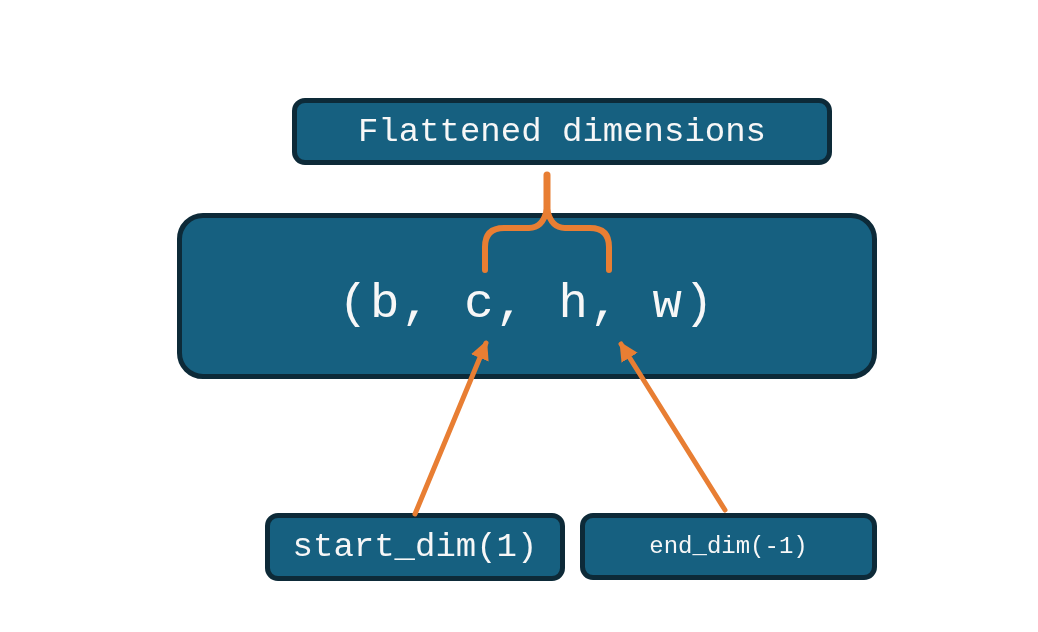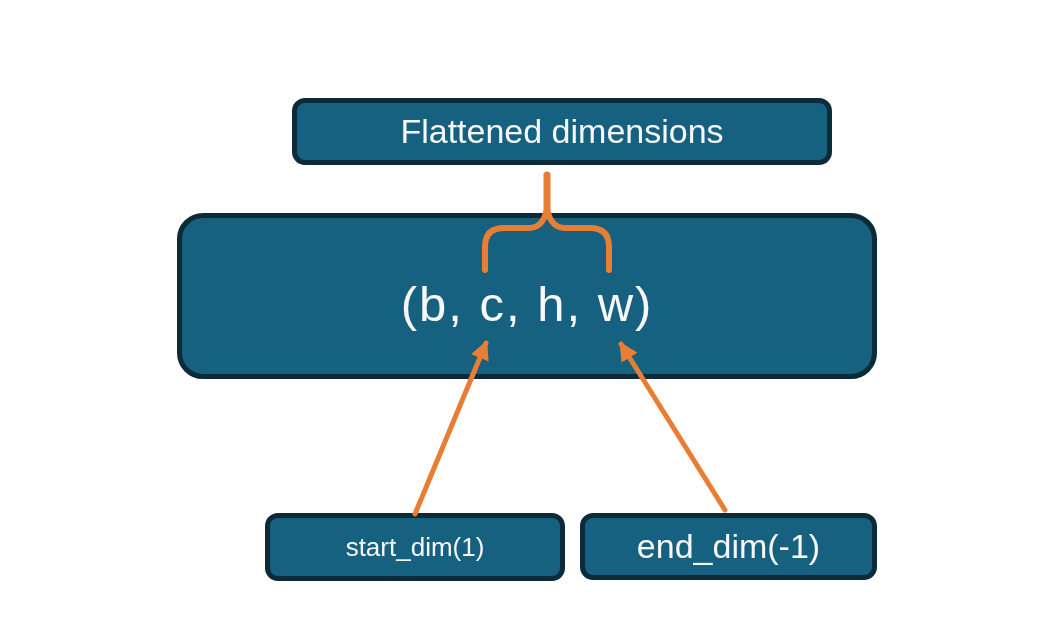--- a/index.html
+++ b/index.html
@@ -6,21 +6,21 @@
     margin: 0;
     padding: 0;
     background: var(--background, #ffffff);
   }
   .canvas {
     position: relative;
     width: 1038px;
     height: 632px;
     background: var(--background, #ffffff);
     overflow: hidden;
-    font-family: Liberation Sans, sans-serif;
+    font-family: Liberation Mono, monospace;
   }
   .node {
     position: absolute;
     box-sizing: border-box;
     background: var(--box-fill, #166080);
     border: 5px solid var(--box-border, #0d2a38);
     color: var(--text, #f7f7f7);
     display: flex;
     align-items: center;
     justify-content: center;
@@ -37,27 +37,27 @@
     width: 700px; height: 166px;
     border-radius: 26px;
     font-size: 49px;
     letter-spacing: 2px;
     padding-top: 16px;
   }
   .node-start {
     left: 265px; top: 513px;
     width: 300px; height: 68px;
     border-radius: 13px;
-    font-size: 26px;
+    font-size: 34px;
   }
   .node-end {
     left: 580px; top: 513px;
     width: 297px; height: 67px;
     border-radius: 13px;
-    font-size: 34px;
+    font-size: 24px;
   }
   .overlay {
     position: absolute;
     left: 0; top: 0;
     width: 1038px;
     height: 632px;
     pointer-events: none;
   }
   .accent-stroke {
     stroke: var(--accent-orange, #e87e33);

